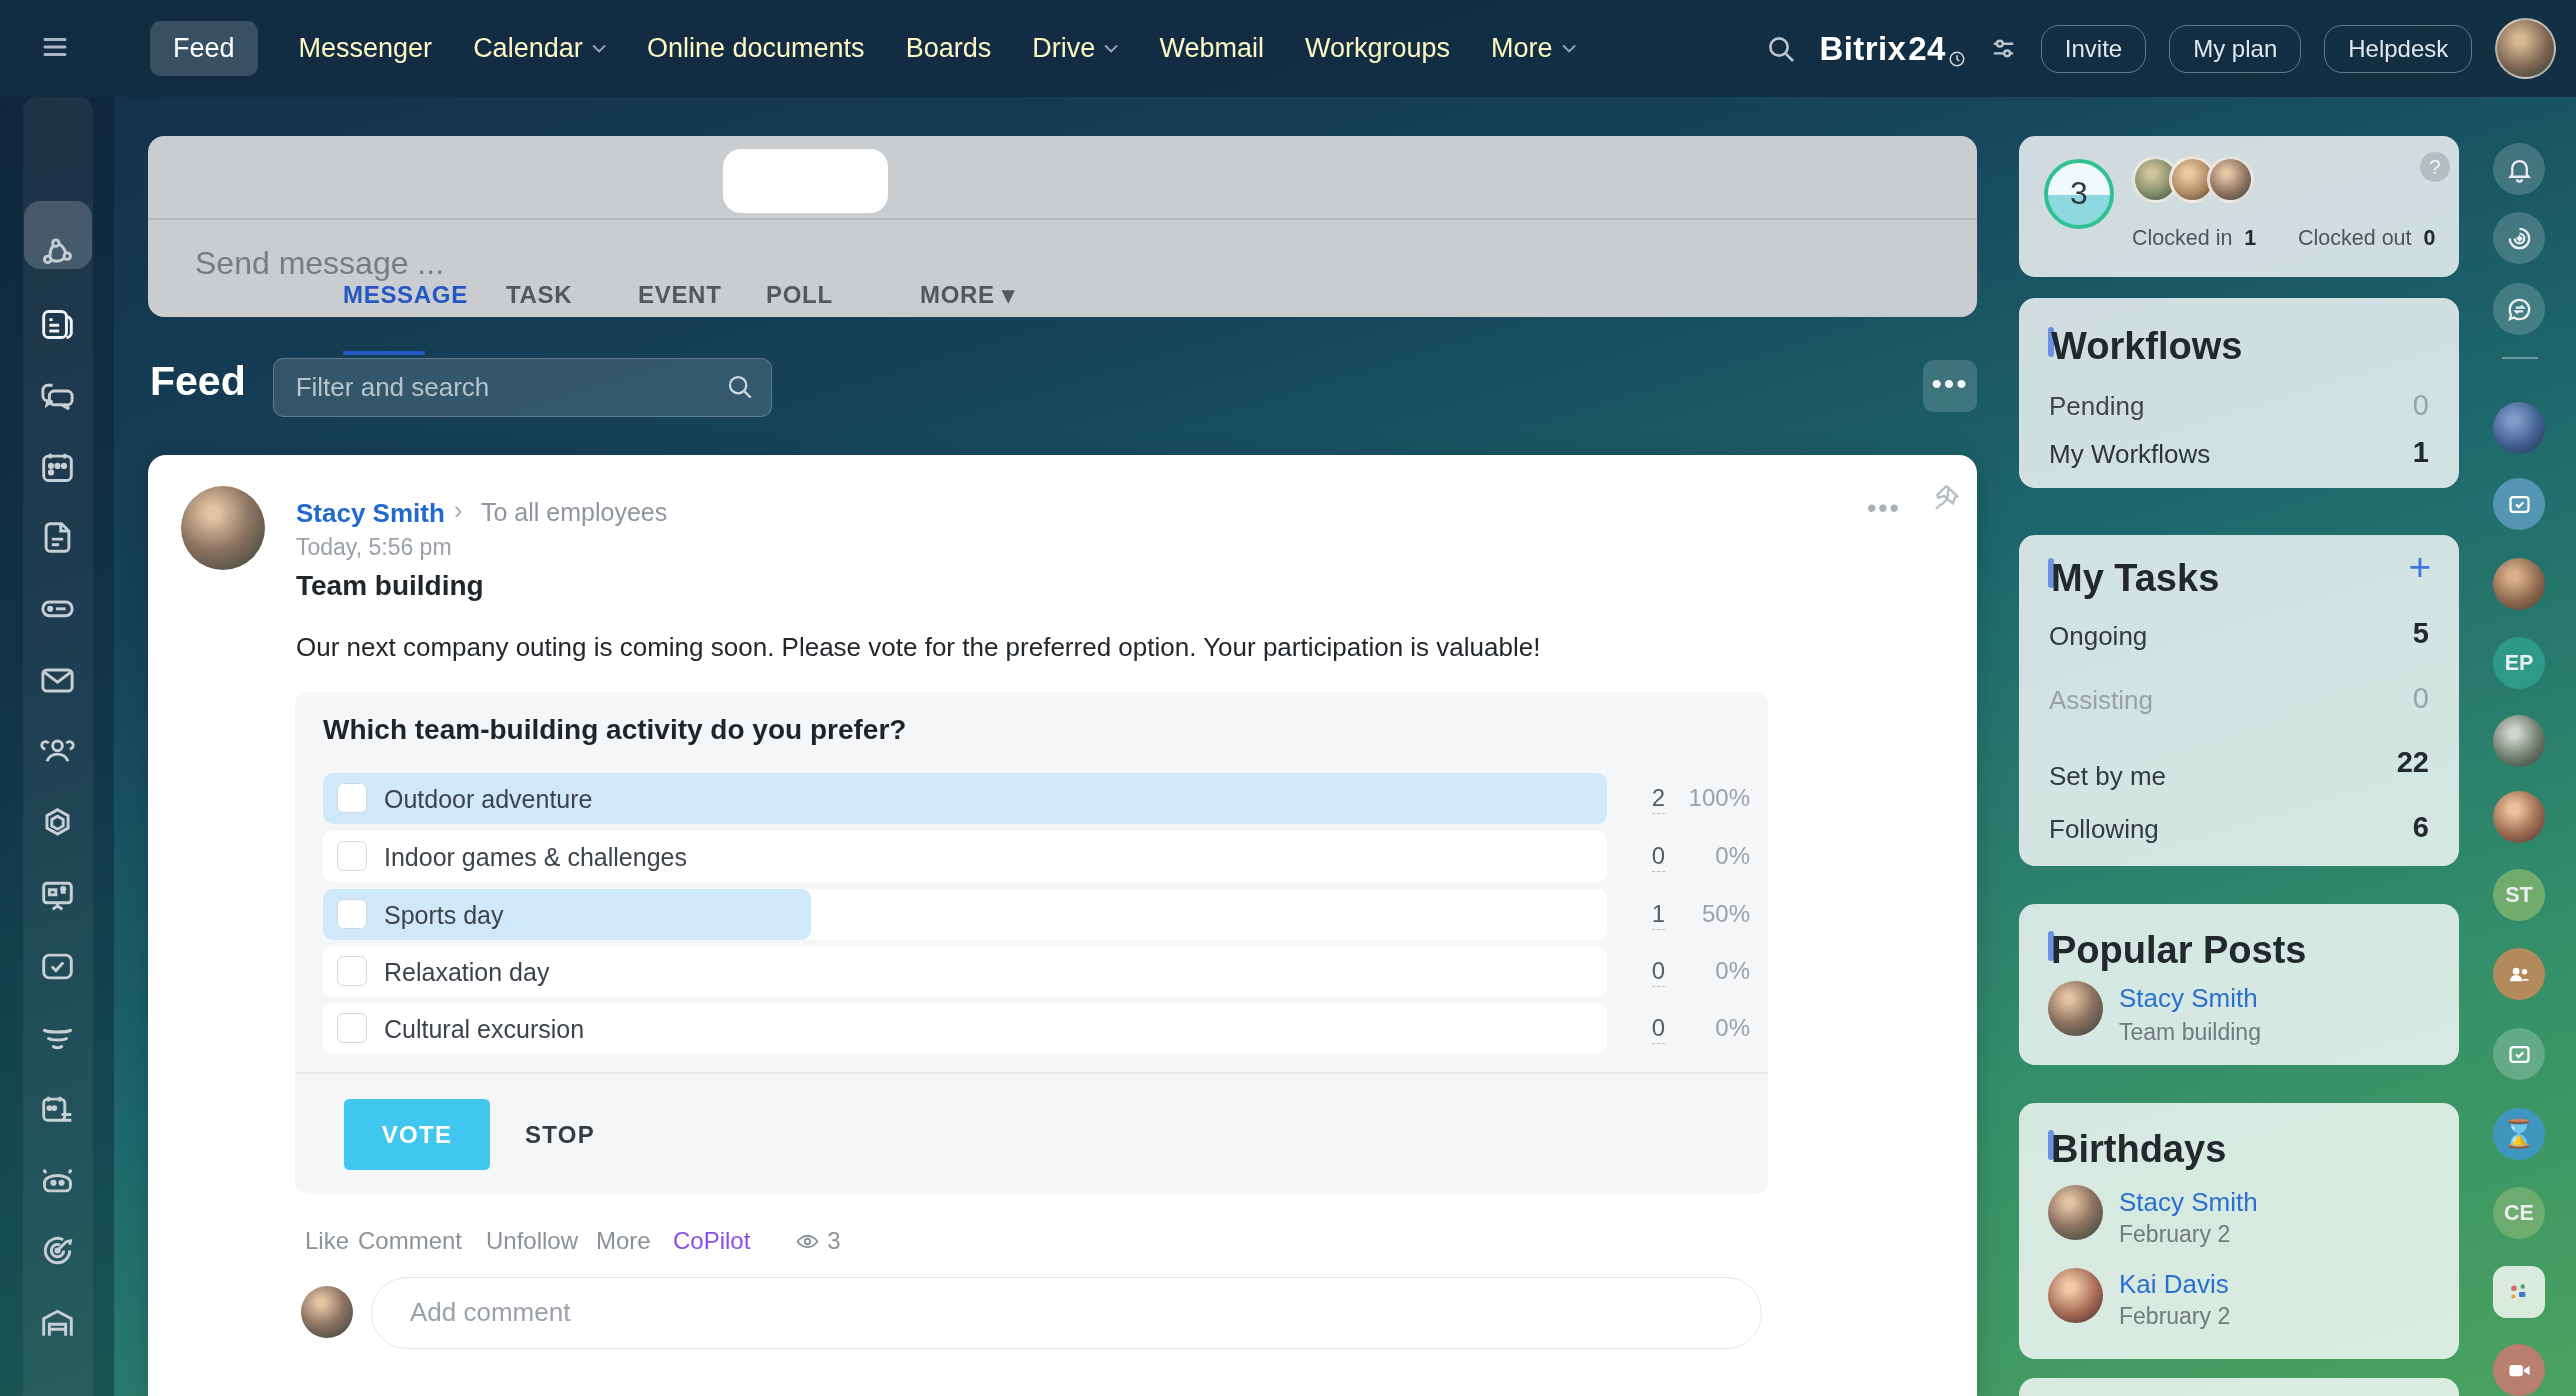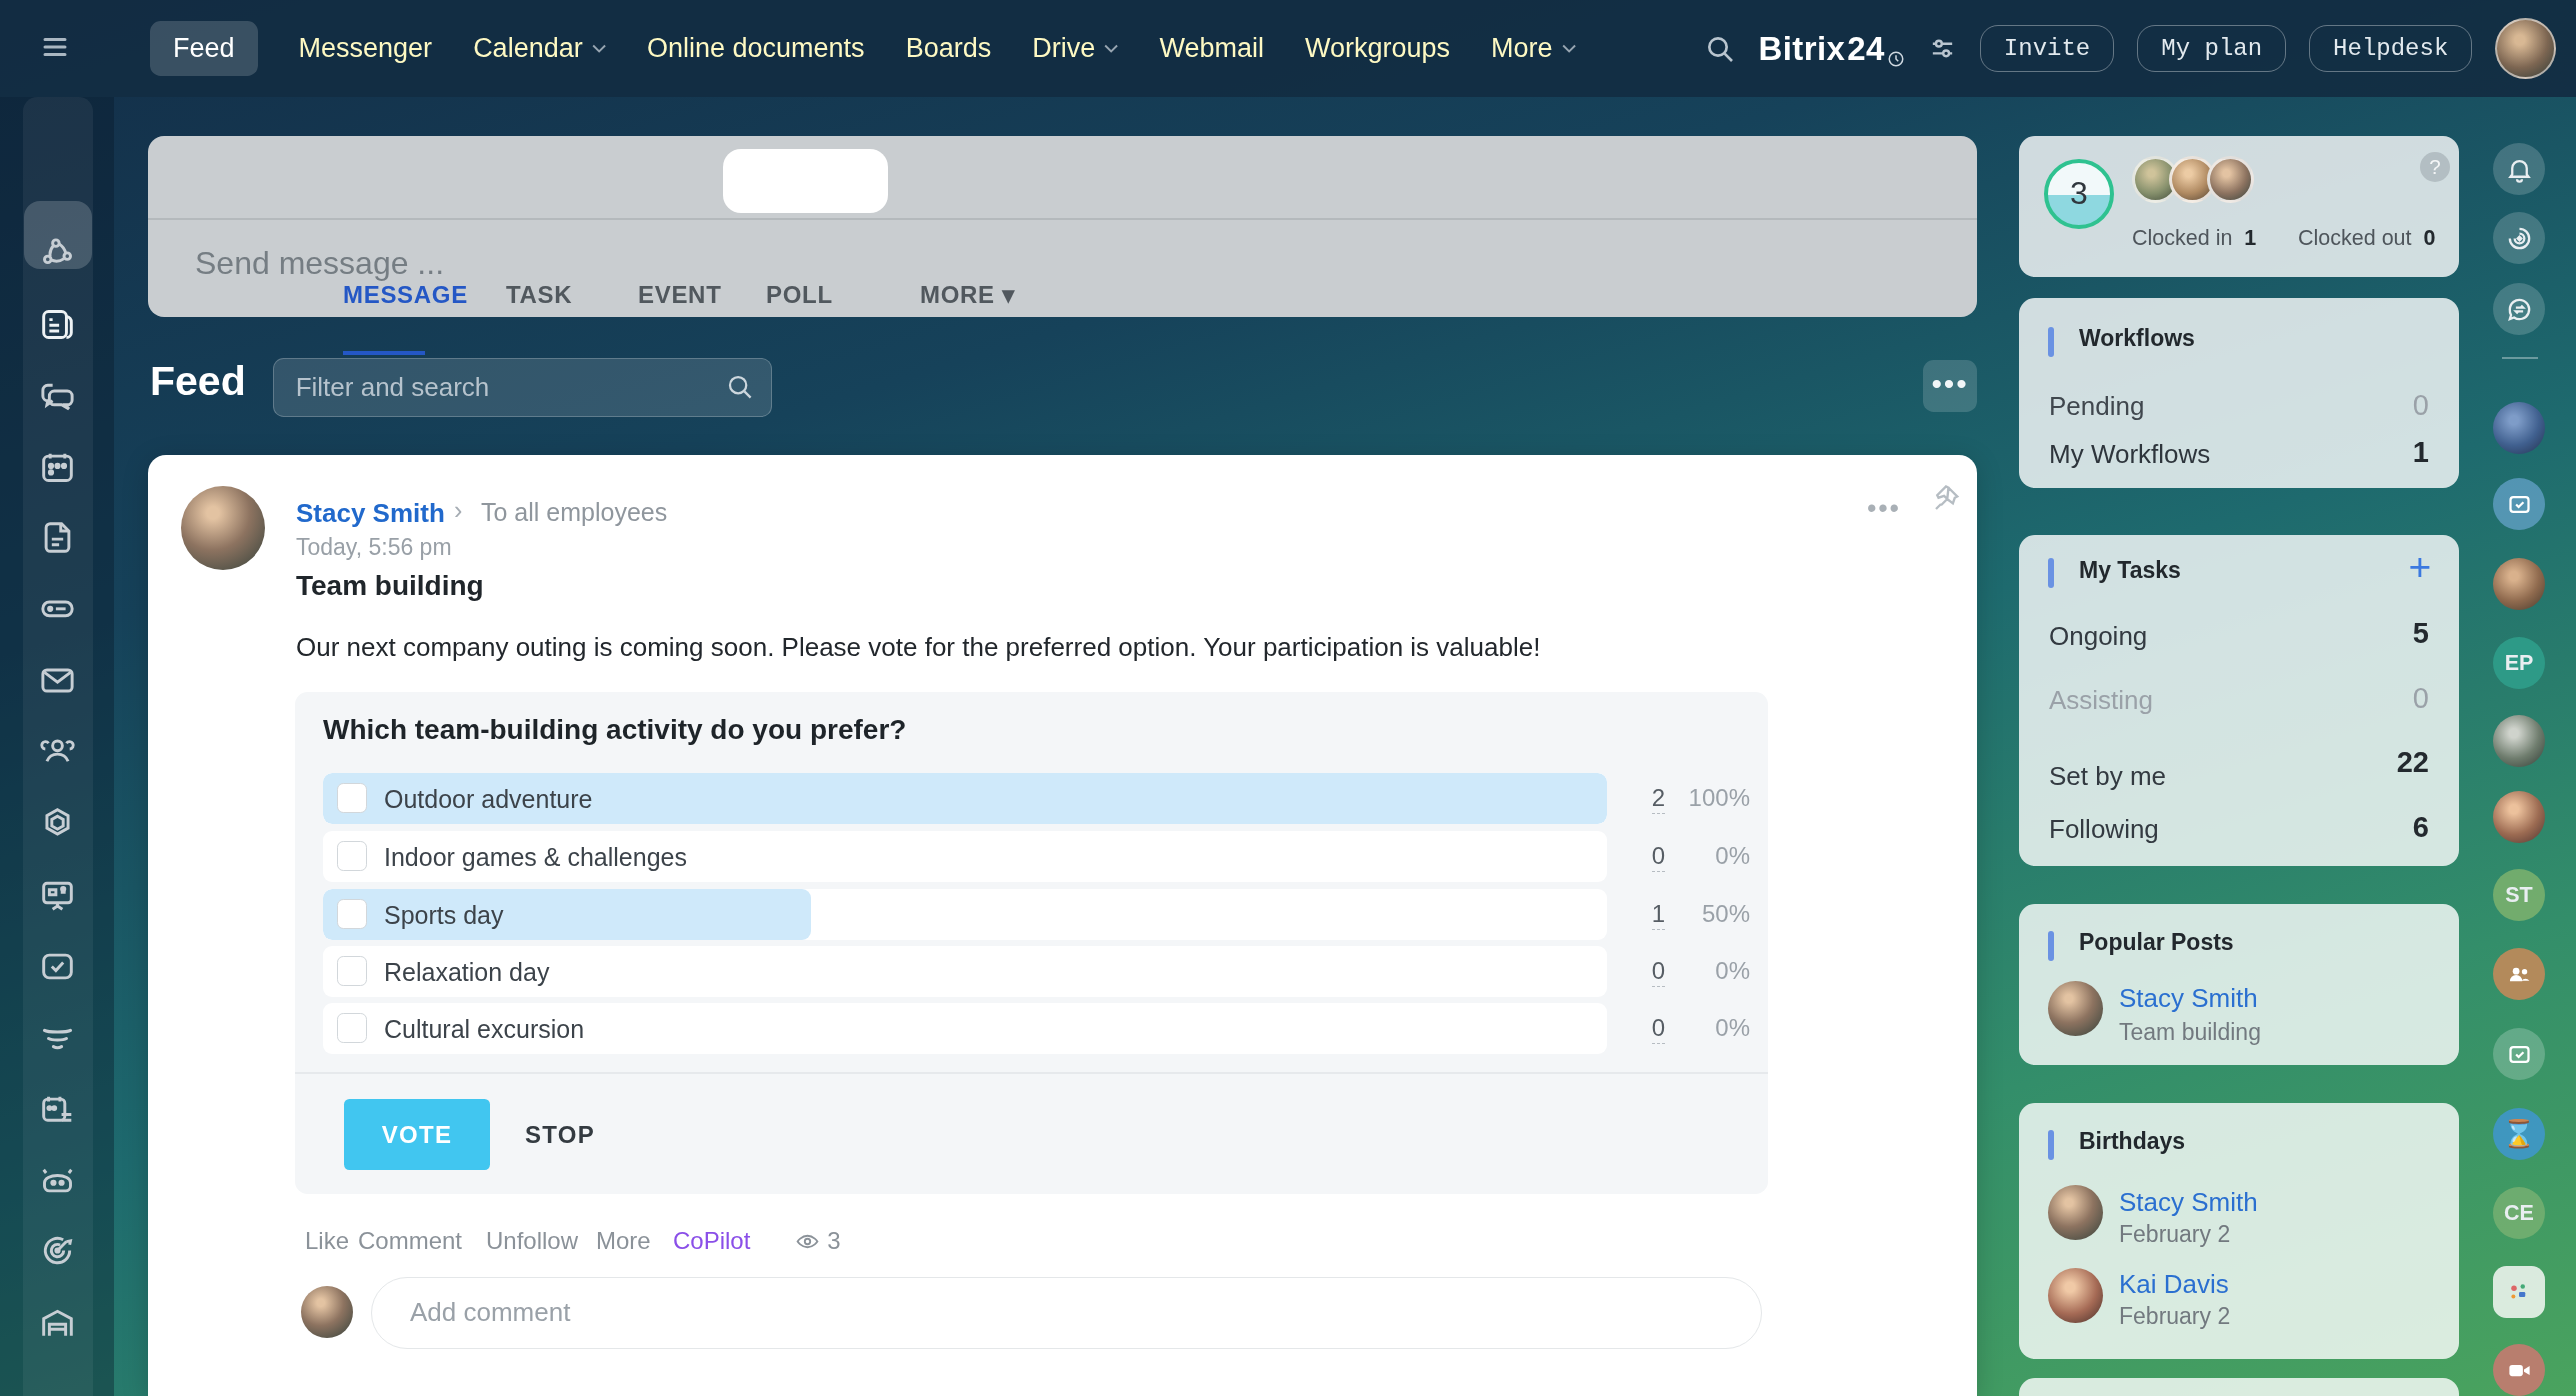--- a/index.html
+++ b/index.html
@@ -13,21 +13,21 @@
   .hamburger{position:absolute;left:39px;top:32px;width:32px;height:30px;color:#aab7c2;cursor:pointer;}
   .mainnav{position:absolute;left:150px;top:0;height:97px;display:flex;align-items:center;gap:41px;}
   .navitem{color:#fef9c3;font-size:27px;white-space:nowrap;display:flex;align-items:center;gap:9px;cursor:pointer;}
   .navitem.active{background:rgba(255,255,255,.17);color:#fff;border-radius:10.7px;padding:11.6px 23px;}
   .caret{width:14.3px;height:9px;color:#97a5b1;}
   .topbar-right{position:absolute;right:19.7px;top:0;height:97px;display:flex;align-items:center;gap:23px;}
   .searchbtn{color:#b9c5cf;}
   .logo{color:#fff;font-size:33px;font-weight:bold;letter-spacing:0.4px;display:flex;align-items:flex-end;gap:2px;}
   .logo .sup{margin-top:1.8px;color:#cfd9e1;}
   .pillbtn{border:1.8px solid rgba(255,255,255,.35);border-radius:18px;color:#e2e9ee;font-size:24px;
-           padding:9px 23px;background:transparent;cursor:pointer;font-family:Liberation Mono, monospace;}
+           padding:9px 23px;background:transparent;cursor:pointer;font-family:Liberation Sans, sans-serif;}
   .topavatar{width:57px;height:57px;border-radius:50%;border:2.7px solid rgba(255,255,255,.55);
              background:radial-gradient(circle at 40% 35%,#d8b894 10%,#7d6652 55%,#2e3a35 100%);}
 
   
   .rail{position:absolute;left:0;top:97px;width:114px;height:1300px;background:rgba(8,24,40,.38);}
   .railstrip{position:absolute;left:23px;top:0;width:70px;height:1300px;background:rgba(255,255,255,.06);
              border-radius:14.3px 14.3px 0 0;}
   .railicon{position:absolute;left:38px;width:39px;height:39px;color:#c7ced4;cursor:pointer;}
   .railactive{position:absolute;left:24px;width:68px;height:68px;border-radius:16px;background:rgba(255,255,255,.18);}
 
@@ -90,21 +90,21 @@
   .cavatar{position:absolute;left:153px;top:831px;width:52px;height:52px;border-radius:50%;
            background:radial-gradient(circle at 38% 32%,#e3c3a2 8%,#8d7360 48%,#31403a 100%);}
   .cfield{position:absolute;left:223px;top:822px;width:1391px;height:72px;border:1.8px solid #e4e7e9;border-radius:38px;
           box-sizing:border-box;background:#fff;}
   .cfield input{position:absolute;left:36px;top:7.2px;width:1289px;height:52px;border:none;outline:none;background:transparent;
           font-size:26px;font-family:inherit;color:#33393f;}
   .cfield input::placeholder{color:#9aa1a8;}
 
   
   .card{position:absolute;left:2019px;width:440px;background:rgba(255,255,255,.80);border-radius:16px;}
-  .ctitle{position:absolute;left:60px;font-size:23px;font-weight:bold;color:#22282d;}
+  .ctitle{position:absolute;left:32px;font-size:38px;font-weight:bold;color:#22282d;}
   .cbar{position:absolute;left:29px;width:6.3px;height:30px;border-radius:3.6px;background:#6a92e3;}
   .crow-label{position:absolute;left:30px;font-size:26px;color:#40474e;}
   .crow-value{position:absolute;right:30px;font-size:29px;font-weight:bold;color:#23292e;text-align:right;}
   .muted{color:#9aa1a8 !important;font-weight:normal !important;}
   .helpdot{position:absolute;left:401px;top:16px;width:30px;height:30px;border-radius:50%;background:rgba(90,99,106,.25);
            color:#f4f6f7;font-size:20.6px;text-align:center;line-height:30px;cursor:pointer;}
   .ring{position:absolute;left:25px;top:23px;width:70px;height:70px;border-radius:50%;border:4.5px solid #2fc290;
         background:linear-gradient(to top,#8ed8e0 48%,#f2f9fa 48%);box-sizing:border-box;}
   .ring span{position:absolute;left:50%;top:50%;transform:translate(-50%,-52%);font-size:32px;color:#30373d;}
   .mini-av{position:absolute;top:19.7px;width:41px;height:41px;border-radius:50%;border:3.6px solid rgba(255,255,255,.8);box-sizing:content-box;}

